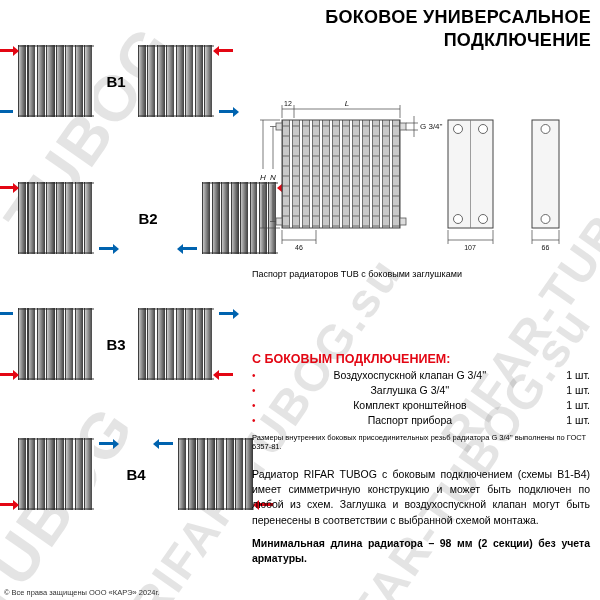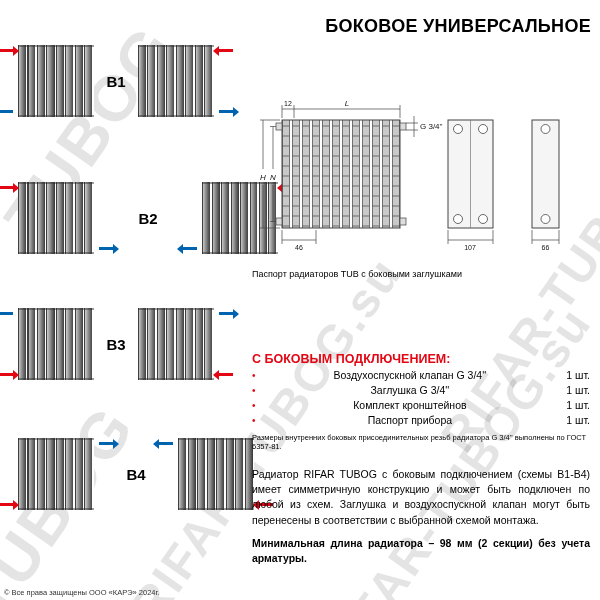--- a/index.html
+++ b/index.html
@@ -4,21 +4,21 @@
 <style>
   html,body{margin:0;padding:0;}
   body{width:600px;height:600px;font-family:"Liberation Sans",sans-serif;color:#000;}
   .page{position:relative;width:600px;height:600px;background:#fff;overflow:hidden;}
 
   
   .wm{position:absolute;z-index:0;font-weight:bold;color:rgba(90,90,90,0.16);
       white-space:nowrap;transform:rotate(-55deg);transform-origin:left top;letter-spacing:2px;}
 
   
-  .title{position:absolute;z-index:2;top:15px;right:9px;text-align:right;
+  .title{position:absolute;z-index:2;top:6px;right:9px;text-align:right;
          font-weight:bold;font-size:18px;line-height:1.25;letter-spacing:.3px;}
 
   
   .scheme-row{position:absolute;z-index:1;left:18px;display:flex;align-items:center;}
   .rad-wrap{position:relative;width:76px;height:72px;}
   .radiator{width:100%;height:100%;
     background:repeating-linear-gradient(90deg,#3f3f3f 0,#3f3f3f 1px,#c6c6c6 1px,#8b8b8b 4px,#5a5a5a 6.5px,#3f3f3f 8px,#fff 8px,#fff 9.5px);
     box-shadow:inset 0 2px 0 rgba(40,40,40,.45), inset 0 -2px 0 rgba(40,40,40,.45);}
   .scheme-label{width:44px;text-align:center;font-weight:bold;font-size:15px;}
   .arrow{position:absolute;width:14px;height:3px;background:var(--c);}
@@ -59,20 +59,21 @@
 <div class="page">
 
   <div class="wm" style="left:-50px;top:590px;font-size:64px;">TUBOG</div>
   <div class="wm" style="left:-10px;top:210px;font-size:64px;">TUBOG</div>
   <div class="wm" style="left:120px;top:600px;font-size:48px;">RIFAR-TUBOG.su</div>
   <div class="wm" style="left:310px;top:650px;font-size:48px;">RIFAR-TUBOG.su</div>
   <div class="wm" style="left:430px;top:430px;font-size:48px;">RIFAR-TUBOG.su</div>
 
   <div class="title">
     <div>БОКОВОЕ УНИВЕРСАЛЬНОЕ</div>
+    <div>ПОДКЛЮЧЕНИЕ</div>
   </div>
 
   <div class="scheme-row" style="top:45px;justify-content:flex-end;">
     <div class="rad-wrap">
       <span class="arrow red tl dir-r"></span>
       <span class="arrow blue bl dir-l"></span>
       <div class="radiator"></div>
     </div>
     <div class="scheme-label">В1</div>
     <div class="rad-wrap">

